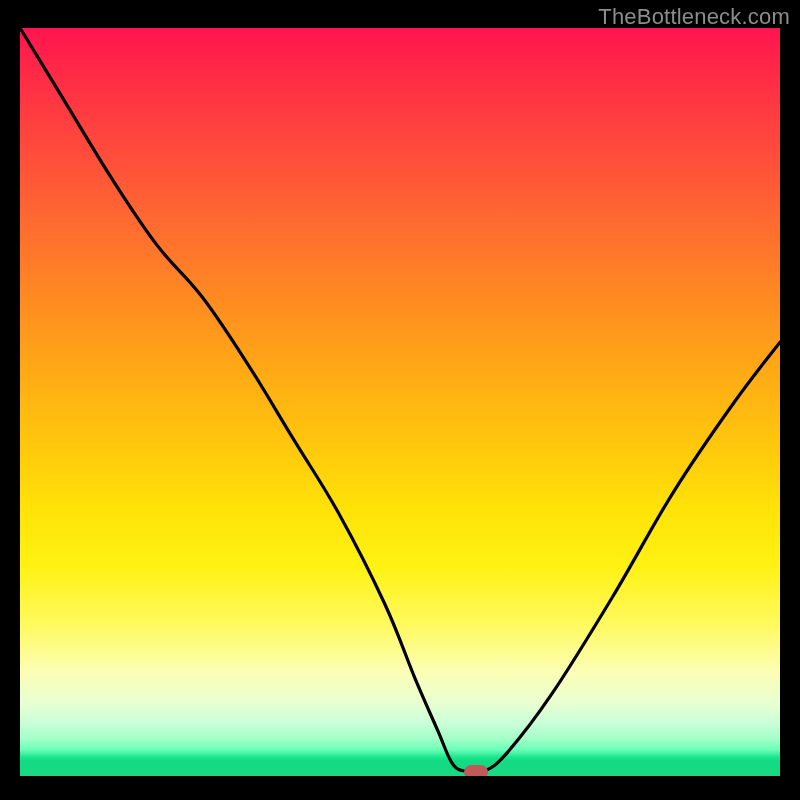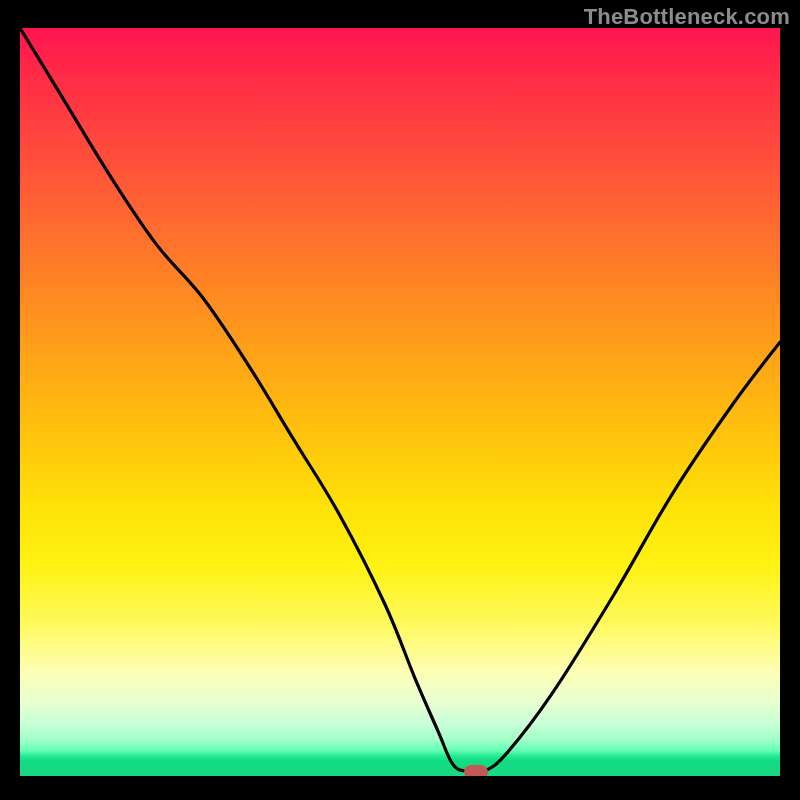--- a/index.html
+++ b/index.html
@@ -16,21 +16,21 @@
     width: 800px;
     height: 800px;
     background: #000;
   }
   .watermark {
     position: absolute;
     top: 4px;
     right: 10px;
     color: #8c8c8c;
     font-size: 22px;
-    font-weight: 700;
+    font-weight: 400;
     letter-spacing: 0.2px;
     z-index: 10;
   }
   .plot-area {
     position: absolute;
     left: 20px;
     top: 28px;
     width: 760px;
     height: 748px;
     overflow: hidden;

